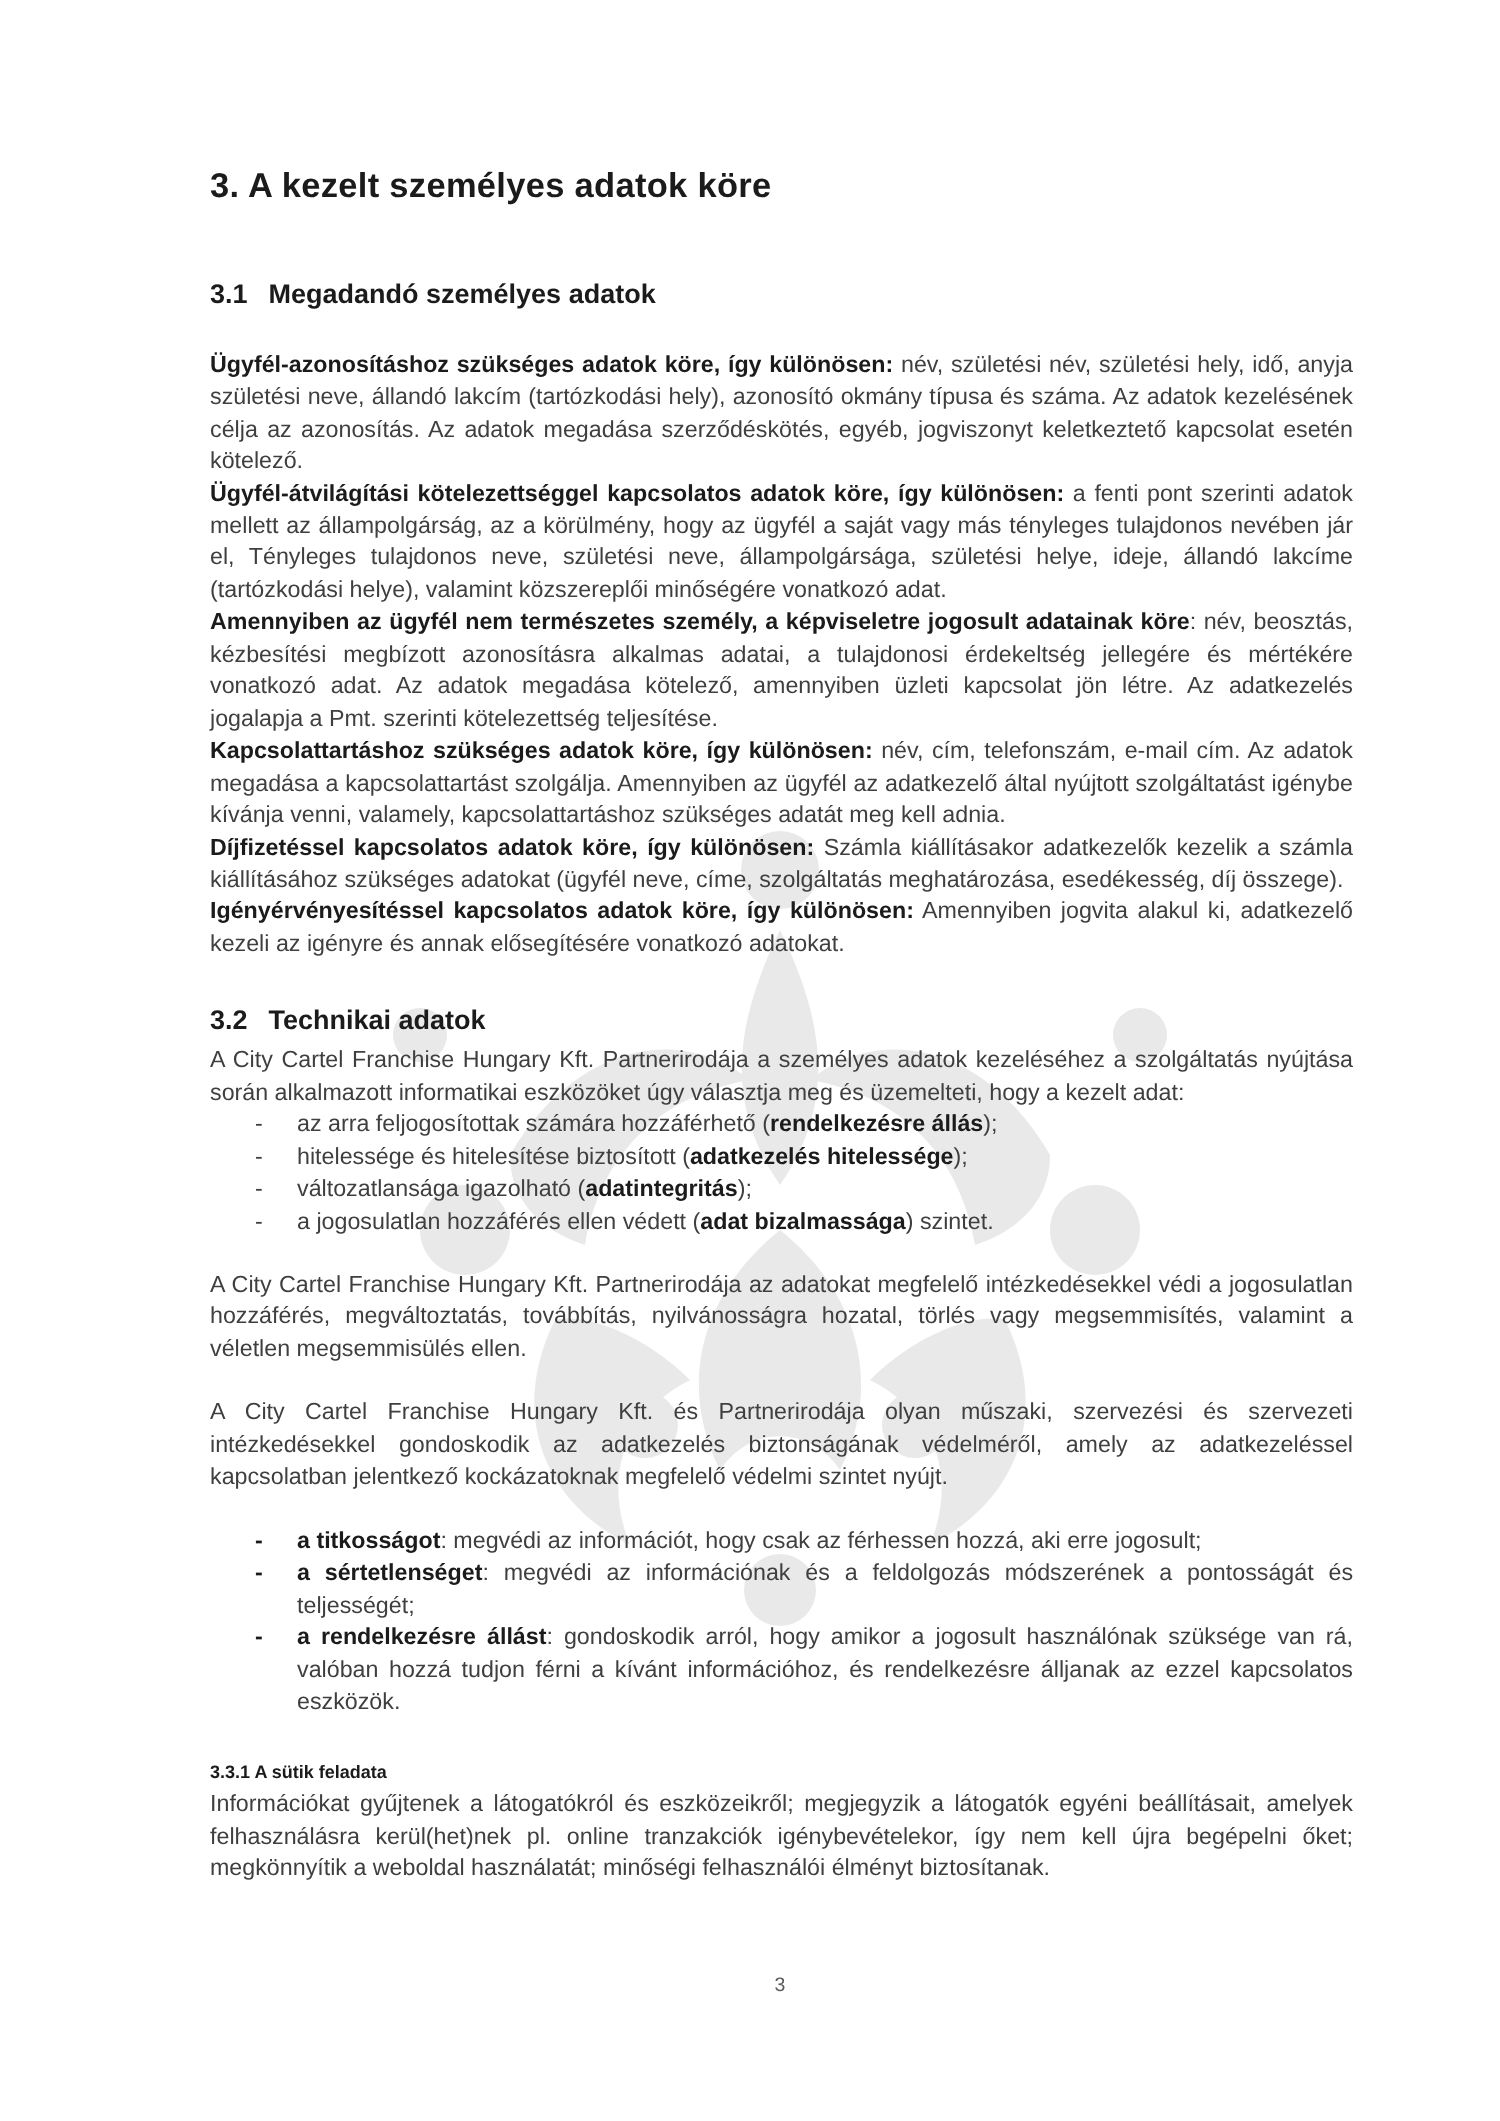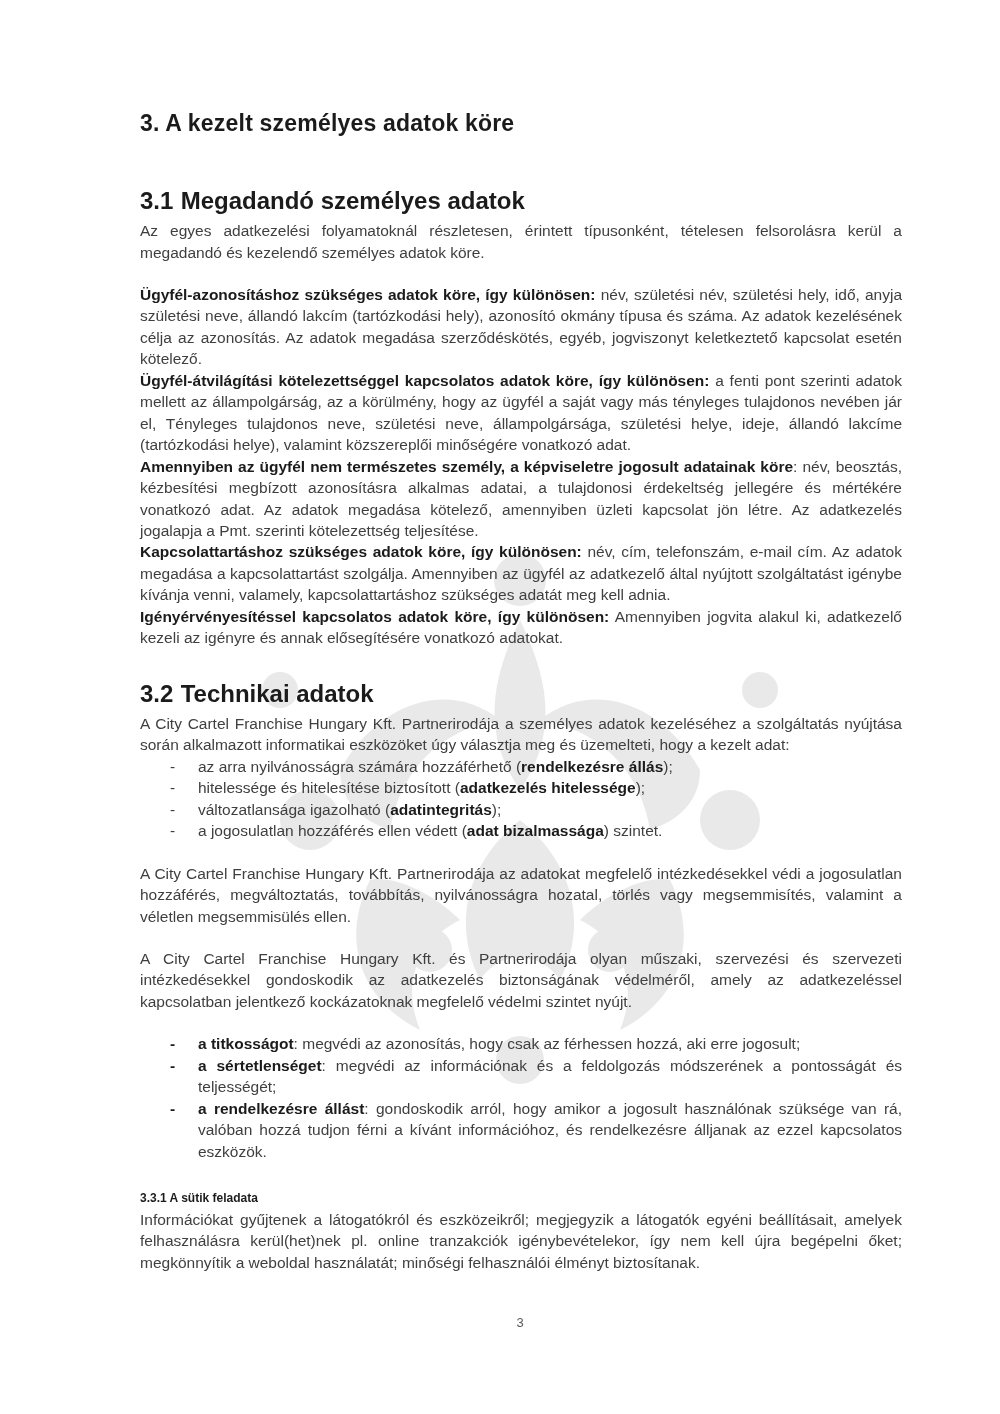--- a/index.html
+++ b/index.html
@@ -24,21 +24,21 @@
   }
   .content{
     position:absolute;left:120px;top:108px;width:762px;z-index:1;
     font-size:15.5px;line-height:1.385;
   }
   h1{
     font-size:23px;font-weight:800;color:var(--heading-color);
     margin:0 0 44px 0;letter-spacing:.2px;
   }
   h2{
-    font-size:24px;font-weight:800;color:var(--heading-color);
+    font-size:18px;font-weight:800;color:var(--heading-color);
     margin:0 0 3px 0;
   }
   h2 .h-num{display:inline-block;min-width:34px;}
   h3{
     font-size:12px;font-weight:800;color:var(--heading-color);
     margin:0 0 2px 0;
   }
   p{margin:0;text-align:justify;}
   .spacer{height:21px;}
   .spacer-lg{height:28px;}
@@ -78,52 +78,54 @@
   </svg>
 
   <div class="content">
 
     <h1>3. A kezelt személyes adatok köre</h1>
 
     <h2>
       <span class="h-num">3.1</span>
       <span>Megadandó személyes adatok</span>
     </h2>
-    <p>Az egyes adatkezelési folyamatoknál részletesen, érintett típusonként, tételesen felsorolásra kerül a megadandó és kezelendő személyes adatok köre.</p>
 
     <div class="spacer"></div>
 
     <p>
       <b>Ügyfél-azonosításhoz szükséges adatok köre, így különösen:</b><span> név, születési név, születési hely, idő, anyja születési neve, állandó lakcím (tartózkodási hely), azonosító okmány típusa és száma. Az adatok kezelésének célja az azonosítás. Az adatok megadása szerződéskötés, egyéb, jogviszonyt keletkeztető kapcsolat esetén kötelező.</span>
     </p>
     <p>
       <b>Ügyfél-átvilágítási kötelezettséggel kapcsolatos adatok köre, így különösen:</b><span> a fenti pont szerinti adatok mellett az állampolgárság, az a körülmény, hogy az ügyfél a saját vagy más tényleges tulajdonos nevében jár el, Tényleges tulajdonos neve, születési neve, állampolgársága, születési helye, ideje, állandó lakcíme (tartózkodási helye), valamint közszereplői minőségére vonatkozó adat.</span>
     </p>
     <p>
       <b>Amennyiben az ügyfél nem természetes személy, a képviseletre jogosult adatainak köre</b><span>:  név, beosztás, kézbesítési megbízott azonosításra alkalmas adatai, a tulajdonosi érdekeltség jellegére és mértékére vonatkozó adat. Az adatok megadása kötelező, amennyiben üzleti kapcsolat jön létre. Az adatkezelés jogalapja a Pmt. szerinti kötelezettség teljesítése.</span>
     </p>
     <p>
       <b>Kapcsolattartáshoz szükséges adatok köre, így különösen:</b><span> név, cím, telefonszám, e-mail cím. Az adatok megadása a kapcsolattartást szolgálja. Amennyiben az ügyfél az adatkezelő által nyújtott szolgáltatást igénybe kívánja venni, valamely, kapcsolattartáshoz szükséges adatát meg kell adnia.</span>
     </p>
     <p>
+      <b>Díjfizetéssel kapcsolatos adatok köre, így különösen:</b><span> Számla kiállításakor adatkezelők kezelik a számla kiállításához szükséges adatokat (ügyfél neve, címe, szolgáltatás meghatározása, esedékesség, díj összege).</span>
+    </p>
+    <p>
       <b>Igényérvényesítéssel kapcsolatos adatok köre, így különösen:</b><span> Amennyiben jogvita alakul ki, adatkezelő kezeli az igényre és annak elősegítésére vonatkozó adatokat.</span>
     </p>
 
     <div class="spacer-lg"></div>
 
     <h2>
       <span class="h-num">3.2</span>
       <span>Technikai adatok</span>
     </h2>
     <p>A City Cartel Franchise Hungary Kft. Partnerirodája a személyes adatok kezeléséhez a szolgáltatás nyújtása során alkalmazott informatikai eszközöket úgy választja meg és üzemelteti, hogy a kezelt adat:</p>
 
     <ul class="dash-list">
       <li class="dash-item">
         <span class="dash-marker">-</span>
-        <span class="dash-text"><span>az arra nyilvánosságra számára hozzáférhető (</span><b>rendelkezésre állás</b><span>);</span></span>
+        <span class="dash-text"><span>az arra feljogosítottak számára hozzáférhető (</span><b>rendelkezésre állás</b><span>);</span></span>
       </li>
       <li class="dash-item">
         <span class="dash-marker">-</span>
         <span class="dash-text"><span>hitelessége és hitelesítése biztosított (</span><b>adatkezelés hitelessége</b><span>);</span></span>
       </li>
       <li class="dash-item">
         <span class="dash-marker">-</span>
         <span class="dash-text"><span>változatlansága igazolható (</span><b>adatintegritás</b><span>);</span></span>
       </li>
       <li class="dash-item">
@@ -139,21 +141,21 @@
     <div class="spacer"></div>
 
     <p>A City Cartel Franchise Hungary Kft. és Partnerirodája olyan műszaki, szervezési és szervezeti intézkedésekkel gondoskodik az adatkezelés biztonságának védelméről, amely az adatkezeléssel kapcsolatban jelentkező kockázatoknak megfelelő védelmi szintet nyújt.</p>
 
     <div class="spacer"></div>
 
 
     <ul class="dash-list">
       <li class="dash-item">
         <span class="dash-marker bold">-</span>
-        <span class="dash-text"><b>a titkosságot</b><span>: megvédi az azonosítás, hogy csak az férhessen hozzá, aki erre jogosult;</span></span>
+        <span class="dash-text"><b>a titkosságot</b><span>: megvédi az információt, hogy csak az férhessen hozzá, aki erre jogosult;</span></span>
       </li>
       <li class="dash-item">
         <span class="dash-marker bold">-</span>
         <span class="dash-text"><b>a sértetlenséget</b><span>: megvédi az információnak és a feldolgozás módszerének a pontosságát és teljességét;</span></span>
       </li>
       <li class="dash-item">
         <span class="dash-marker bold">-</span>
         <span class="dash-text"><b>a rendelkezésre állást</b><span>: gondoskodik arról, hogy amikor a jogosult használónak szüksége van rá, valóban hozzá tudjon férni a kívánt információhoz, és rendelkezésre álljanak az ezzel kapcsolatos eszközök.</span></span>
       </li>
     </ul>

